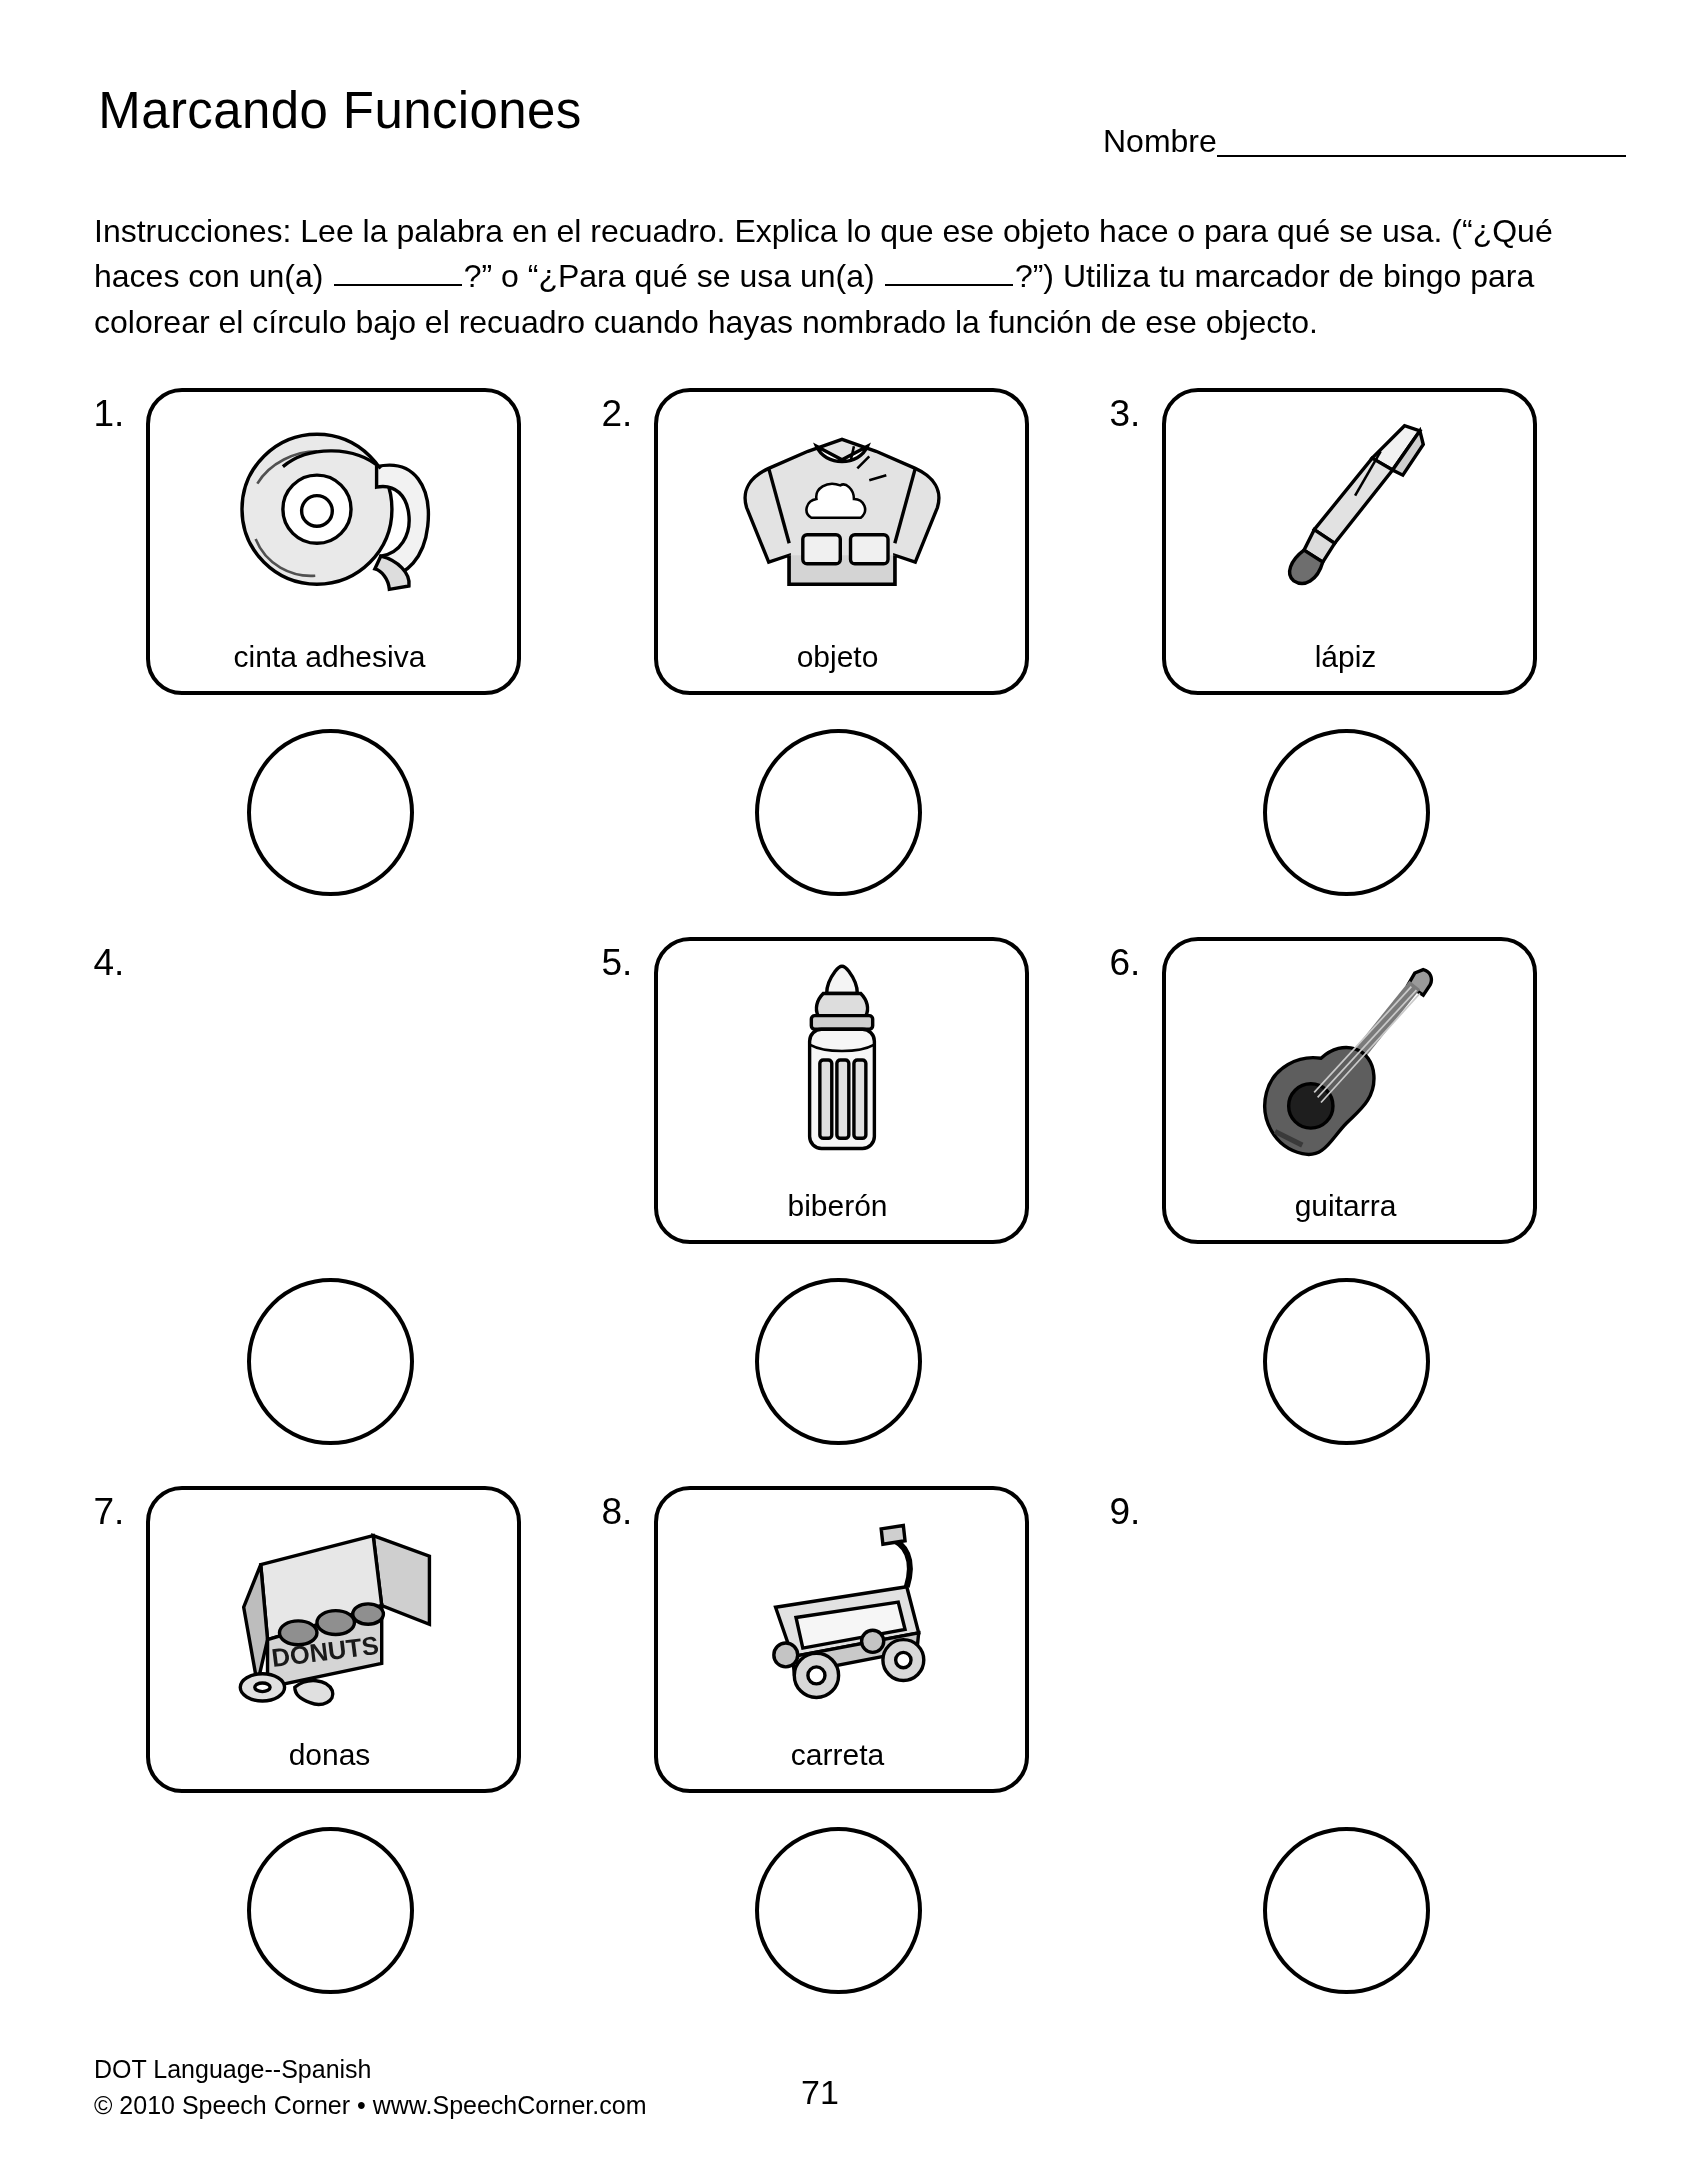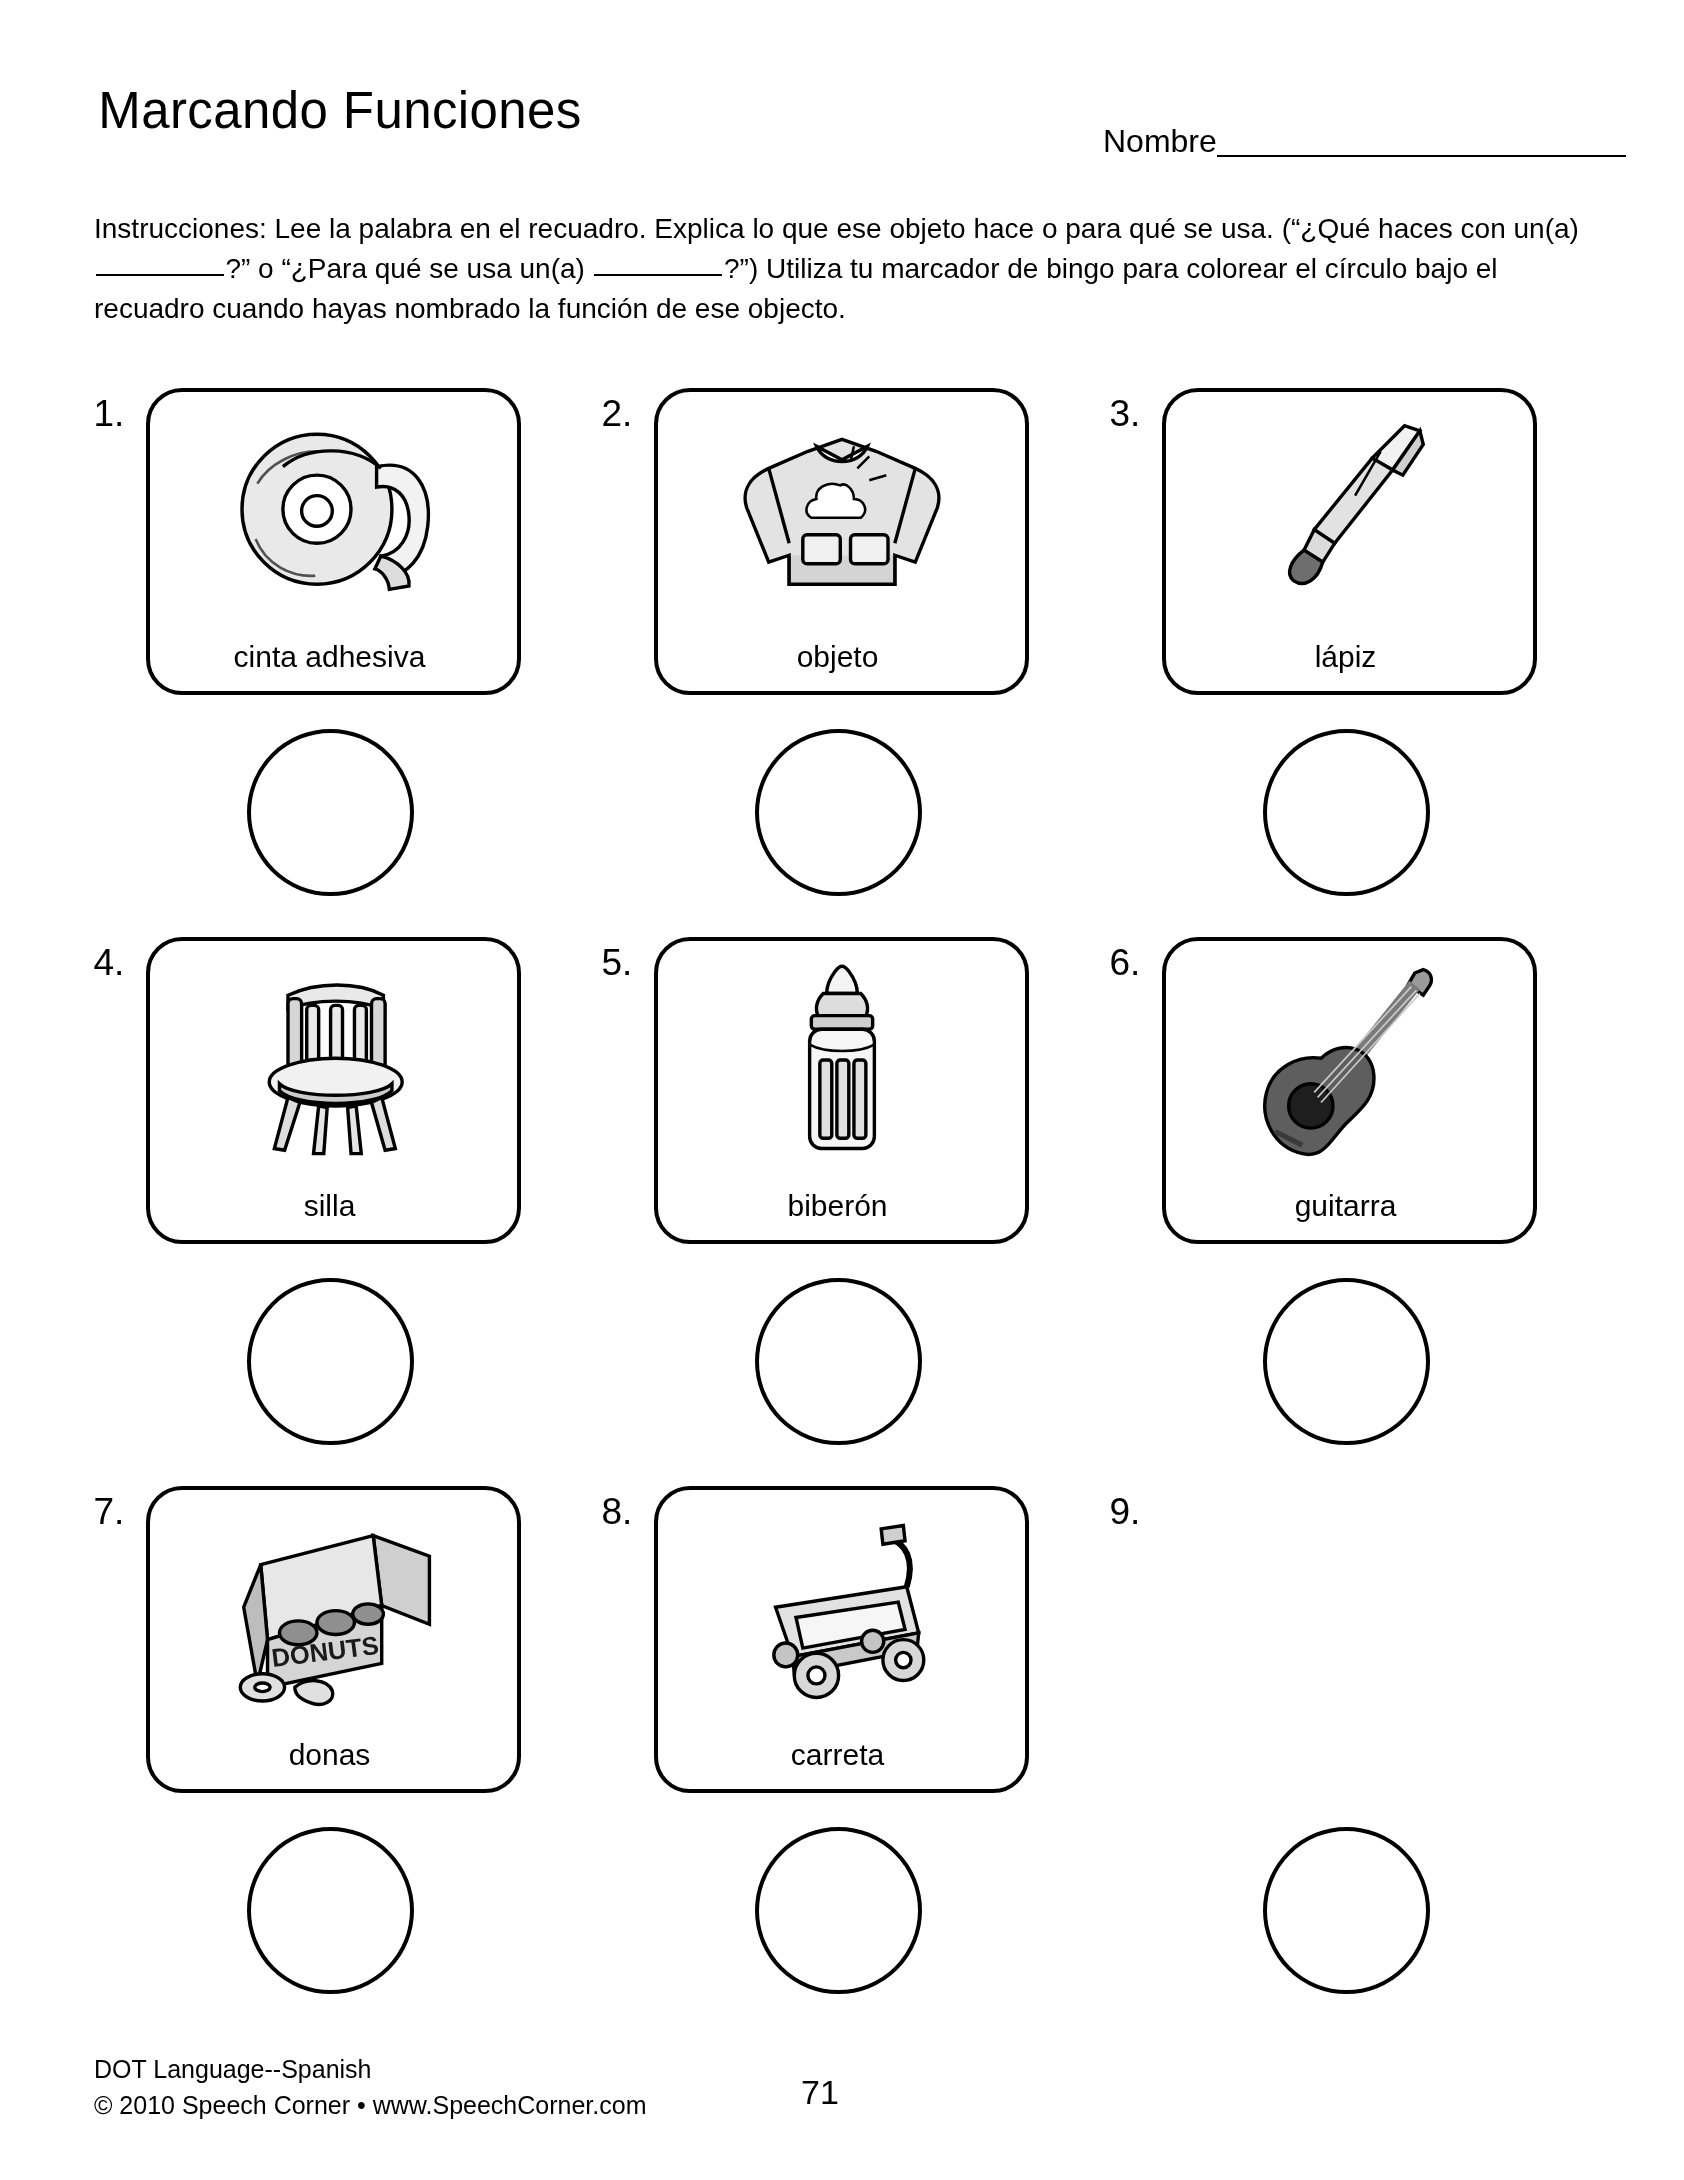--- a/index.html
+++ b/index.html
@@ -57,21 +57,21 @@
     border-bottom: 2.6px solid #000;
     height: 31px;
   }
 
   
   .instructions {
     position: absolute;
     top: 209px;
     left: 94px;
     width: 1499px;
-    font-size: 28px;
+    font-size: 32px;
     line-height: 1.42;
   }
   .blank-inline {
     display: inline-block;
     width: 128px;
     border-bottom: 2.6px solid #000;
     height: 17px;
     margin: 0 1.7px;
     vertical-align: 1.7px;
   }
@@ -249,41 +249,20 @@
             </g>
           </svg>
         </div>
         <div class="card-label">lápiz</div>
       </div>
       <div class="marker-circle"></div>
     </div>
 
     <div class="cell">
       <div class="cell-number">4.</div>
-      <div class="card">
-        <div class="card-art">
-          <svg width="256" height="213" viewBox="0 0 300 250">
-            <g stroke="#000" stroke-width="4" fill="#e9e9e9">
-              <path d="M96 46 C130 30 178 30 208 46 L208 62 C176 50 128 50 96 62 Z"></path>
-              <rect x="118" y="58" width="14" height="72" rx="5"></rect>
-              <rect x="146" y="58" width="14" height="72" rx="5"></rect>
-              <rect x="174" y="58" width="14" height="72" rx="5"></rect>
-              <rect x="96" y="50" width="16" height="92" rx="6" fill="#d6d6d6"></rect>
-              <rect x="194" y="50" width="16" height="92" rx="6" fill="#d6d6d6"></rect>
-              <ellipse cx="152" cy="148" rx="78" ry="28" fill="#f1f1f1"></ellipse>
-              <path d="M86 150 C104 168 200 168 218 150 L218 158 C200 178 104 178 86 158 Z" fill="#cccccc"></path>
-              <path d="M96 166 L80 226 L92 228 L110 172 Z" fill="#dddddd"></path>
-              <path d="M206 166 L222 226 L210 228 L194 172 Z" fill="#dddddd"></path>
-              <path d="M132 176 L126 232 L138 232 L142 178 Z" fill="#e4e4e4"></path>
-              <path d="M176 176 L182 232 L170 232 L166 178 Z" fill="#e4e4e4"></path>
-            </g>
-          </svg>
-        </div>
-        <div class="card-label">silla</div>
-      </div>
       <div class="marker-circle"></div>
     </div>
 
     <div class="cell">
       <div class="cell-number">5.</div>
       <div class="card">
         <div class="card-art">
           <svg width="256" height="213" viewBox="0 0 300 250">
             <g stroke="#000" stroke-width="4" fill="#ececec">
               <path d="M142 18 C136 26 132 36 132 44 L168 44 C168 36 164 26 158 18 C152 10 148 10 142 18 Z" fill="#f4f4f4"></path>

